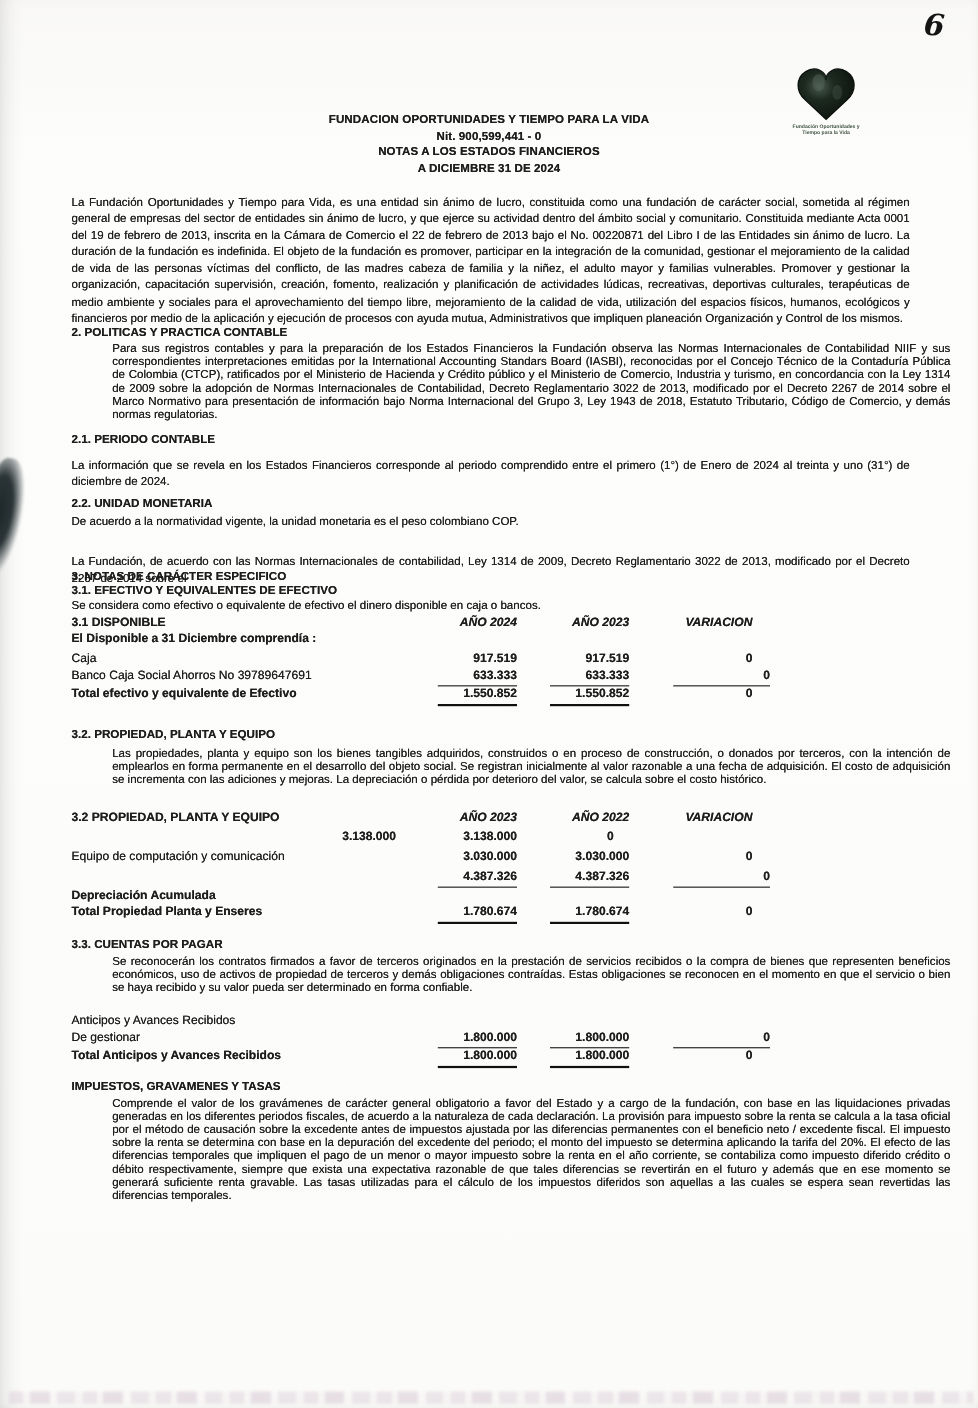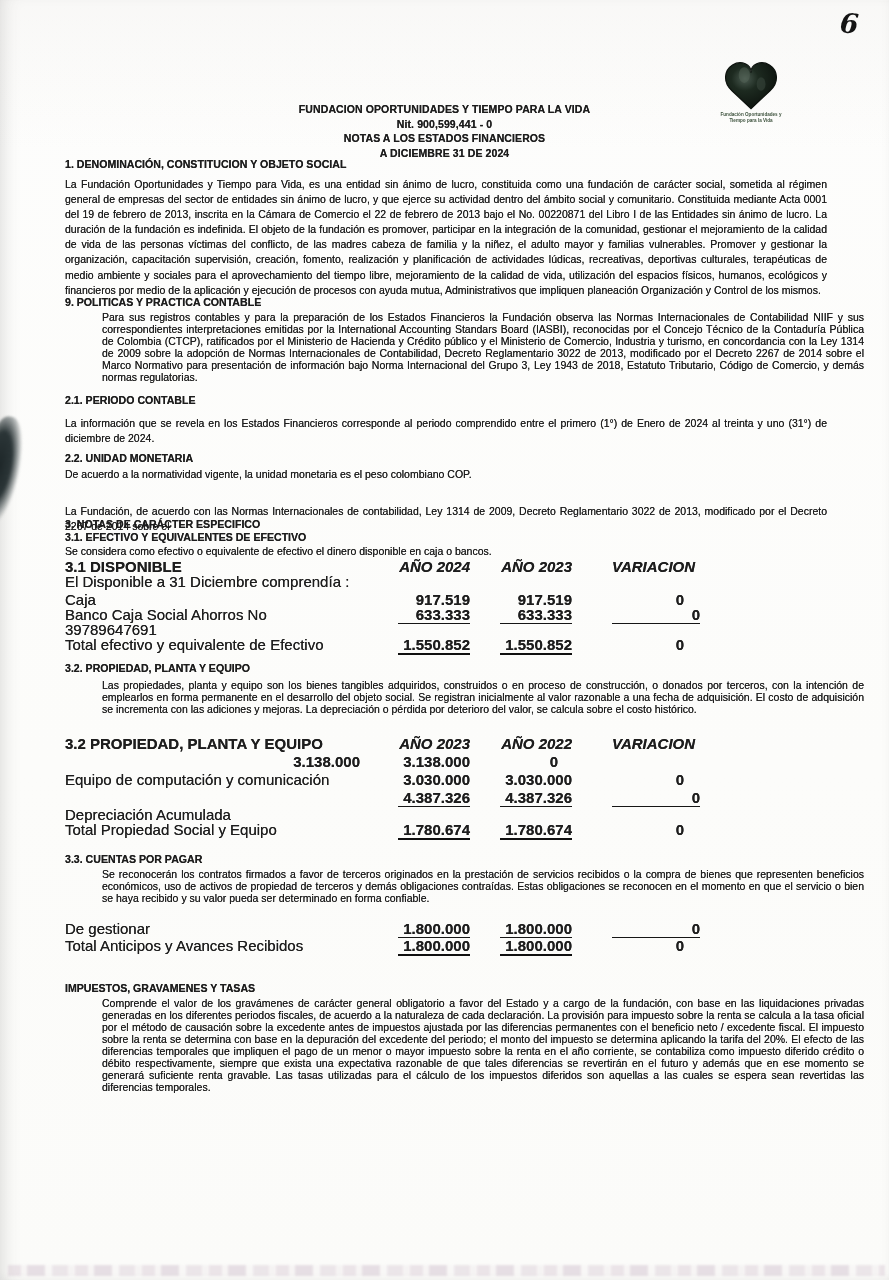--- a/index.html
+++ b/index.html
@@ -17,27 +17,27 @@
   
   .logo{left:703px;top:58px;width:96px;text-align:center;}
   .logo svg{display:block;margin:0 auto;filter:blur(.3px);}
   .logo-cap{font-size:4.6px;line-height:6px;font-weight:bold;color:#3c513c;filter:blur(.35px);margin-top:2px;}
   
   .blk{left:65px;width:762px;}
   .h{font-size:10.6px;font-weight:bold;}
   .p{font-size:10.5px;line-height:15.1px;text-align:justify;}
   .p.loose{line-height:12px;margin-left:37px;}
   
-  .trow{display:grid;grid-template-columns:295px 110px 102px 126px;align-items:start;font-size:15px;line-height:15px;}
+  .trow{display:grid;grid-template-columns:295px 110px 102px 126px;align-items:start;font-size:11px;line-height:15px;}
   .trow .lab{padding-right:6px;}
   .trow .n{text-align:right;font-weight:bold;}
   .trow .n.c3{padding-right:14px;margin-left:40px;}
   .thead{font-weight:bold;}
   .thead .n{text-align:right;font-weight:bold;font-style:italic;}
-  .b{font-weight:normal;}
+  .b{font-weight:bold;}
   .u{display:inline-block;min-width:72px;border-bottom:1.6px solid #161616;padding-bottom:1px;}
   .u2{display:inline-block;min-width:72px;border-bottom:2.2px solid #101010;padding-bottom:1px;}
   .ul{display:inline-block;min-width:88px;border-bottom:1.8px solid #161616;padding-bottom:1px;}
   .rowgap{height:3px;}
   
   .smudge{left:-16px;top:416px;width:36px;height:112px;background:radial-gradient(60% 55% at 38% 45%, #1d2628 0%, #2b3537 55%, rgba(60,70,72,.55) 78%, rgba(120,125,125,0) 100%);border-radius:46% 54% 58% 42%;transform:rotate(10deg);filter:blur(1.1px);}
   .bleed{left:8px;right:4px;top:1265px;height:11px;opacity:.55;filter:blur(1.3px);
     background:repeating-linear-gradient(90deg, rgba(176,142,170,.38) 0 13px, rgba(176,142,170,.10) 13px 19px, rgba(163,130,160,.42) 19px 37px, rgba(176,142,170,.06) 37px 44px, rgba(170,140,168,.34) 44px 60px, rgba(176,142,170,.12) 60px 67px);}
   .paper-tint{left:0;top:0;right:0;height:150px;background:linear-gradient(180deg,rgba(210,205,200,.10),rgba(255,255,255,0));pointer-events:none;}
 </style>
@@ -71,24 +71,23 @@
         <ellipse cx="38" cy="30" rx="10" ry="14" fill="#59685c" opacity="0.45"></ellipse>
         <ellipse cx="68" cy="46" rx="8" ry="12" fill="#3d4c41" opacity="0.5"></ellipse>
       </svg>
     </span>
     <div class="logo-cap">
       <div>Fundación Oportunidades y</div>
       <div>Tiempo para la Vida</div>
     </div>
   </div>
 
-  <div class="abs blk h scan" style="top:158px">1.  DENOMINACIÓN, CONSTITUCION Y OBJETO SOCIAL</div>
   <div class="abs blk p scan" style="top:177px">La Fundación Oportunidades y Tiempo para Vida, es una entidad sin ánimo de lucro, constituida como una fundación de carácter social, sometida al régimen general de empresas del sector de entidades sin ánimo de lucro, y que ejerce su actividad dentro del ámbito social y comunitario. Constituida mediante Acta 0001 del 19 de febrero de 2013, inscrita en la Cámara de Comercio el 22 de febrero de 2013 bajo el No. 00220871 del Libro I de las Entidades sin ánimo de lucro. La duración de la fundación es indefinida. El objeto de la fundación es promover, participar en la integración de la comunidad, gestionar el mejoramiento de la calidad de vida de las personas víctimas del conflicto, de las madres cabeza de familia y la niñez, el adulto mayor y familias vulnerables. Promover y gestionar la organización, capacitación supervisión, creación, fomento, realización y planificación de actividades lúdicas, recreativas, deportivas culturales, terapéuticas de medio ambiente y sociales para el aprovechamiento del tiempo libre, mejoramiento de la calidad de vida, utilización del espacios físicos, humanos, ecológicos y financieros por medio de la aplicación y ejecución de procesos con ayuda mutua, Administrativos que impliquen planeación Organización y Control de los mismos.</div>
 
-  <div class="abs blk h scan" style="top:296px">9.  POLITICAS Y PRACTICA CONTABLE</div>
+  <div class="abs blk h scan" style="top:296px">2.  POLITICAS Y PRACTICA CONTABLE</div>
   <div class="abs blk p loose scan" style="top:311px">Para sus registros contables y para la preparación de los Estados Financieros la Fundación observa las Normas Internacionales de Contabilidad NIIF y sus correspondientes interpretaciones emitidas por la International Accounting Standars Board (IASBI), reconocidas por el Concejo Técnico de la Contaduría Pública de Colombia (CTCP), ratificados por el Ministerio de Hacienda y Crédito público y el Ministerio de Comercio, Industria y turismo, en concordancia con la Ley 1314 de 2009 sobre la adopción de Normas Internacionales de Contabilidad, Decreto Reglamentario 3022 de 2013, modificado por el Decreto 2267 de 2014 sobre el Marco Normativo para presentación de información bajo Norma Internacional del Grupo 3, Ley 1943 de 2018, Estatuto Tributario, Código de Comercio, y demás normas regulatorias.</div>
 
   <div class="abs blk h scan" style="top:394px">2.1. PERIODO CONTABLE</div>
   <div class="abs blk p scan" style="top:416px">La información que se revela en los Estados Financieros corresponde al periodo comprendido entre el primero (1°) de Enero de 2024 al treinta y uno (31°) de diciembre de 2024.</div>
 
   <div class="abs blk h scan" style="top:452px">2.2. UNIDAD MONETARIA</div>
   <div class="abs blk p scan" style="top:467px">De acuerdo a la normatividad vigente, la unidad monetaria es el peso colombiano COP.</div>
 
   <div class="abs blk p scan" style="top:504px">La Fundación, de acuerdo con las Normas Internacionales de contabilidad, Ley 1314 de 2009, Decreto Reglamentario 3022 de 2013, modificado por el Decreto 2267 de 2014 sobre el</div>
 
@@ -160,31 +159,37 @@
       <div class="n"><span class="u">4.387.326</span></div>
       <div class="n c3"><span class="ul">0</span></div>
     </div>
     <div class="trow">
       <div class="lab b">Depreciación  Acumulada</div>
       <div class="n"></div>
         <div class="n"></div>
         <div class="n c3"></div>
     </div>
     <div class="trow">
-      <div class="lab b">Total Propiedad Social y Equipo</div>
+      <div class="lab b">Total Propiedad Planta y Enseres</div>
       <div class="n"><span class="u2">1.780.674</span></div>
       <div class="n"><span class="u2">1.780.674</span></div>
       <div class="n c3">0</div>
     </div>
   </div>
 
   <div class="abs blk h scan" style="top:853px">3.3. CUENTAS POR PAGAR</div>
   <div class="abs blk p loose scan" style="top:868px">Se reconocerán los contratos firmados a favor de terceros originados en la prestación de servicios recibidos o la compra de bienes que representen beneficios económicos, uso de activos de propiedad de terceros y demás obligaciones contraídas. Estas obligaciones se reconocen en el momento en que el servicio o bien se haya recibido y su valor pueda ser determinado en forma confiable.</div>
 
   <div class="abs blk scan" style="top:921px">
+    <div class="trow">
+      <div class="lab">Anticipos y Avances Recibidos</div>
+      <div class="n"></div>
+        <div class="n"></div>
+        <div class="n c3"></div>
+    </div>
     <div class="trow">
       <div class="lab">De gestionar</div>
       <div class="n"><span class="u">1.800.000</span></div>
       <div class="n"><span class="u">1.800.000</span></div>
       <div class="n c3"><span class="ul">0</span></div>
     </div>
     <div class="trow">
       <div class="lab b">Total Anticipos y Avances Recibidos</div>
       <div class="n"><span class="u2">1.800.000</span></div>
       <div class="n"><span class="u2">1.800.000</span></div>

